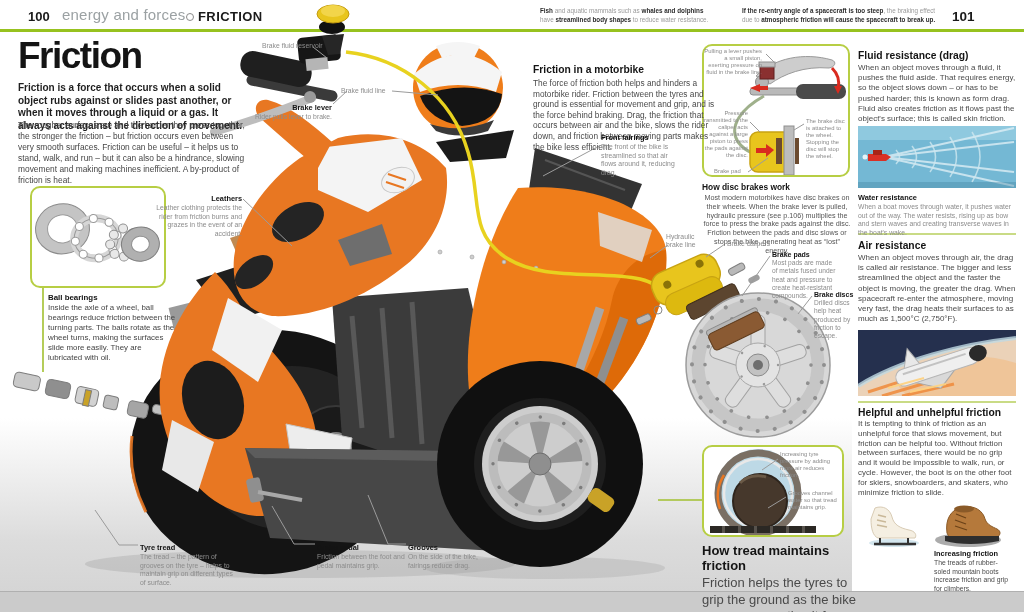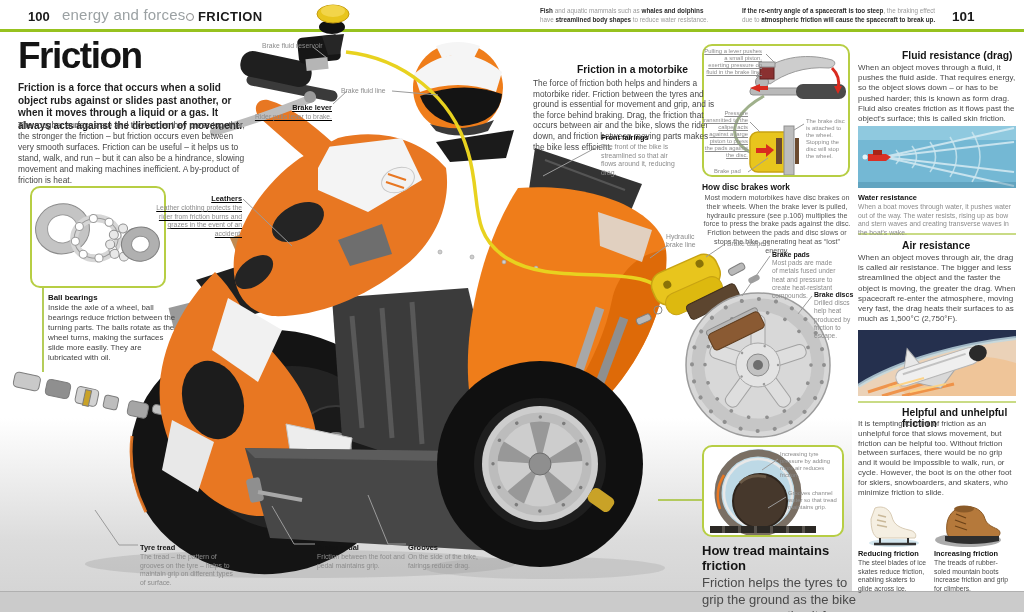--- a/index.html
+++ b/index.html
@@ -1,34 +1,34 @@
 <!DOCTYPE html>
 <html><head>
 <meta charset="utf-8">
 <style>
   html,body{margin:0;padding:0;background:#888;}
   .page{position:relative;width:1024px;height:612px;background:#fff;overflow:hidden;
         font-family:"Liberation Sans",sans-serif;-webkit-font-smoothing:antialiased;}
   .abs{position:absolute;}
-  .r{text-align:right;text-decoration:underline;}
+  .r{text-align:right;}
   .z1{z-index:1}.z2{z-index:2}.z3{z-index:3}.z4{z-index:4}.z5{z-index:5}
 
   .pageno{font-size:13px;font-weight:bold;color:#1a1a1a;}
   .section{font-size:15px;color:#9ba1a3;letter-spacing:.2px;}
   .topic{font-size:13px;font-weight:bold;color:#1a1a1a;letter-spacing:.4px;}
   .ring{width:6px;height:6px;border:1.5px solid #8a8a8a;border-radius:50%;}
   .fact{font-size:6.3px;line-height:1.42;color:#9a9a9a;}
   .fact .fb{color:#2b2b2b;font-weight:bold;}
   .toprule{height:3px;background:#97C21F;}
 
   .t-title{font-size:37px;font-weight:bold;letter-spacing:-1.5px;color:#141414;line-height:1;}
   .t-lead{font-size:10px;font-weight:bold;line-height:1.26;color:#1f1f1f;}
   .t-body{font-size:8.4px;line-height:1.3;color:#464646;}
 
-  .sec-h{font-size:10.3px;font-weight:bold;color:#141414;margin-bottom:3px;margin-left:44px;}
+  .sec-h{font-size:10.3px;font-weight:bold;color:#141414;margin-bottom:3px;}
   .sec-h2{font-size:8.4px;font-weight:bold;color:#141414;margin-bottom:2px;}
   .sec-t{font-size:7.9px;line-height:1.28;color:#4a4a4a;}
   .sec-t.sm{font-size:7.2px;line-height:1.22;color:#555;text-align:center;}
   .cap-h{font-size:7.4px;font-weight:bold;color:#141414;margin-bottom:1px;}
   .cap-t{font-size:6.8px;line-height:1.26;color:#8c8c8c;}
   .cap-t.dk{color:#444;font-size:7.9px;line-height:1.27;}
   .lbl{font-size:6.8px;color:#8c8c8c;line-height:1.22;}
   .dlbl{font-size:5.9px;line-height:1.2;color:#8c8c8c;}
 
   .box{background:#fff;border:2px solid #B7CE44;border-radius:10px;box-sizing:border-box;}
@@ -444,24 +444,20 @@
     <ellipse cx="36" cy="40" rx="33" ry="7" fill="#ABABAB"></ellipse>
     <path d="M15,33 C13,19 19,9 31,7 C43,5 51,11 53,19 C55,25 61,27 65,29 C69,31 69,35 65,37 L17,37 Z" fill="#B5793B" stroke="#8A5A28"></path>
     <path d="M13,36 L67,36 L67,41 C49,45 27,45 13,41 Z" fill="#2e2e2e"></path>
     <g stroke="#6B4218" stroke-width="1.3">
         <line x1="24" y1="14" x2="34" y2="18"></line>
         <line x1="23" y1="20" x2="34" y2="24"></line>
         <line x1="23" y1="26" x2="35" y2="30"></line>
       </g>
     <ellipse cx="32" cy="9" rx="10" ry="3.5" fill="#8A5A28"></ellipse>
   </svg>
-  <div class="abs z5" style="left:858px;top:549px;width:70px">
-    <div class="cap-h">Reducing friction</div>
-    <div class="cap-t" style="color:#4a4a4a">The steel blades of ice skates reduce friction, enabling skaters to glide across ice.</div>
-  </div>
   <div class="abs z5" style="left:934px;top:549px;width:80px">
     <div class="cap-h">Increasing friction</div>
     <div class="cap-t" style="color:#4a4a4a">The treads of rubber-soled mountain boots increase friction and grip for climbers.</div>
   </div>
 
   <svg class="abs z4" style="left:0;top:0;pointer-events:none" width="1024" height="612" viewBox="0 0 1024 612">
     <g stroke="#9b9b9b" stroke-width="1" fill="none">
       <line x1="313" y1="47" x2="327" y2="58"></line>
       <line x1="333" y1="104" x2="347" y2="91"></line>
       <line x1="392" y1="91" x2="438" y2="95"></line>

